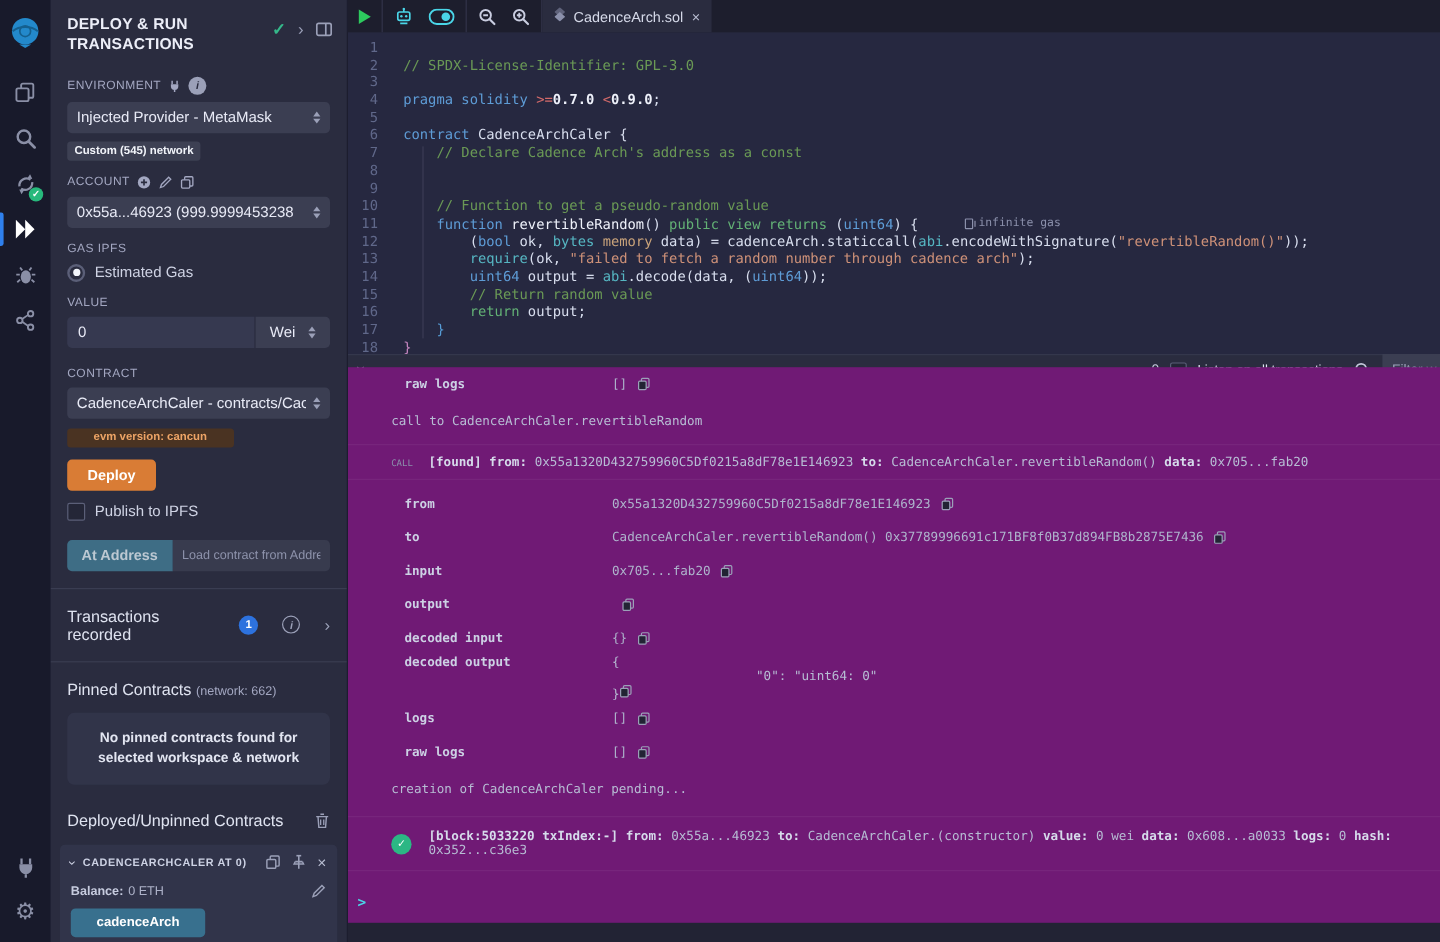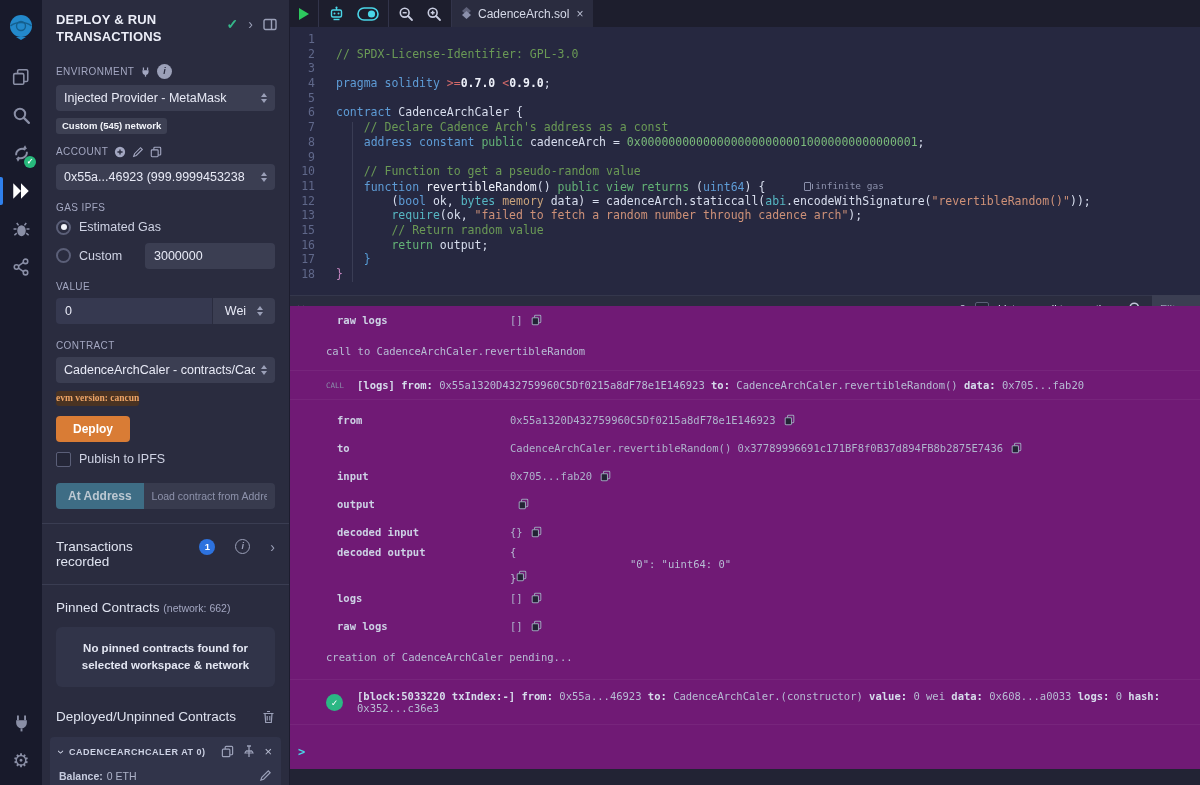--- a/index.html
+++ b/index.html
@@ -39,32 +39,32 @@
   .radio{width:15px;height:15px;border-radius:50%;border:2px solid #5b5f78;background:transparent;position:relative;flex:none;}
   .radio.sel{border-color:#5b5f78;}
   .radio.sel::after{content:'';position:absolute;left:2.5px;top:2.5px;width:6px;height:6px;border-radius:50%;background:#f2f4fa;}
   .gas-custom{display:flex;align-items:center;gap:8px;margin-top:8px;}
   .tinput{height:26px;background:#3b3e52;border:none;border-radius:4px;color:#e8eaf6;font-size:12.5px;padding:0 9px;outline:none;width:100%;}
   .valrow{display:flex;margin-top:6px;gap:1px;}
   .valrow .tinput{flex:1;border-radius:4px 0 0 4px;background:#363950;}
   .weibox{width:62px;background:#3b3e52;border-radius:0 4px 4px 0;display:flex;align-items:center;justify-content:center;
     gap:5px;font-size:12.5px;color:#e8eaf6;cursor:pointer;}
   .evmbadge{display:inline-block;margin-top:8px;background:#4a3322;color:#eda466;font-size:9.5px;font-weight:bold;
-    padding:2px 0 3px;border-radius:3px;font-family:Liberation Serif, serif;}
+    padding:2px 22px 3px;border-radius:3px;}
   .deploybtn{display:block;margin-top:10px;background:#d97c35;color:#fff;font-weight:bold;font-size:12px;
     border:none;border-radius:4px;padding:6px 17px;cursor:pointer;}
   .chkrow{display:flex;align-items:center;gap:8px;margin-top:10px;font-size:12.5px;color:#cfd3e4;}
   .chkbox{width:15px;height:15px;border:1.5px solid #5b5f78;border-radius:2px;background:#242637;flex:none;}
   .ataddr{display:flex;margin-top:16px;}
   .ataddrbtn{background:#3e6d85;color:#bcc8d2;font-weight:bold;font-size:12px;border:none;border-radius:4px 0 0 4px;
     padding:6px 12px;flex:none;cursor:pointer;}
   .ataddrinput{flex:1;background:#383b4e;border:none;border-radius:0 4px 4px 0;color:#e8eaf6;font-size:10.5px;padding:0 8px;outline:none;min-width:0;}
   .ataddrinput::placeholder{color:#8d92ab;}
   .divider{border-top:1px solid #3a3d52;margin-top:14px;}
-  .txrec{display:flex;align-items:flex-start;padding:15px 14px;gap:20px;}
+  .txrec{display:flex;align-items:center;padding:15px 14px;gap:20px;}
   .txrec .t{font-size:13.5px;color:#dfe3f0;}
   .countbadge{width:16px;height:16px;border-radius:50%;background:#2d72de;color:#fff;font-size:9.5px;font-weight:bold;
     display:flex;align-items:center;justify-content:center;flex:none;}
   .infoic{width:15px;height:15px;border-radius:50%;border:1.2px solid #9ba0b8;color:#9ba0b8;font-size:9px;
     display:flex;align-items:center;justify-content:center;font-style:italic;font-weight:bold;flex:none;}
   .txrec .chev{margin-left:auto;}
   .pinhead{font-size:13.5px;color:#dfe3f0;padding:15px 14px 0;}
   .pinhead .sub{font-size:10.5px;color:#a3a7c1;}
   .emptybox{margin:12px 14px 0;background:#313449;border-radius:6px;padding:13px 10px;text-align:center;
     font-size:11.5px;font-weight:bold;color:#e3e6f2;line-height:1.5;}
@@ -264,25 +264,20 @@
           <i class="up"></i>
           <i class="dn"></i>
         </span>
     </div>
 
     <div class="lbl">GAS IPFS</div>
     <div class="radio-row">
       <span class="radio sel"></span>
       <span>Estimated Gas</span>
     </div>
-    <div class="gas-custom">
-      <span class="radio"></span>
-      <span style="font-size:12.5px;color:#cfd3e4;width:58px;">Custom</span>
-      <input class="tinput" style="flex: 1 1 0%;" value="3000000">
-    </div>
 
     <div class="lbl">VALUE</div>
     <div class="valrow">
       <input class="tinput" value="0" style="">
       <div class="weibox">
         <span>Wei</span>
         <span class="updown">
             <i class="up"></i>
             <i class="dn"></i>
           </span>
@@ -411,26 +406,27 @@
   <div class="editor">
     <div class="indent-guide"></div>
     <div class="lines">
         <div class="line"><span class="ln">1</span><span class="codetxt"></span></div>
         <div class="line"><span class="ln">2</span><span class="codetxt"><span class="c-com">// SPDX-License-Identifier: GPL-3.0</span></span></div>
         <div class="line"><span class="ln">3</span><span class="codetxt"></span></div>
         <div class="line"><span class="ln">4</span><span class="codetxt"><span class="c-kw">pragma solidity </span><span class="c-op">&gt;=</span><span class="c-num">0.7.0</span><span class="c-pln"> </span><span class="c-op">&lt;</span><span class="c-num">0.9.0</span><span class="c-pln">;</span></span></div>
         <div class="line"><span class="ln">5</span><span class="codetxt"></span></div>
         <div class="line"><span class="ln">6</span><span class="codetxt"><span class="c-kw">contract </span><span class="c-pln">CadenceArchCaler {</span></span></div>
         <div class="line"><span class="ln">7</span><span class="codetxt"><span class="c-com">    // Declare Cadence Arch's address as a const</span></span></div>
-        <div class="line"><span class="ln">8</span><span class="codetxt"><span class="c-pln">    </span><span class="c-kw">address constant </span><span class="c-grn2">public</span><span class="c-pln"> cadenceArch = </span><span class="c-grn">0x0000000000000000000000010000000000000001</span><span class="c-pln">;</span></span></div>
+        <div class="line"><span class="ln">8</span></div>
         <div class="line"><span class="ln">9</span><span class="codetxt"></span></div>
         <div class="line"><span class="ln">10</span><span class="codetxt"><span class="c-com">    // Function to get a pseudo-random value</span></span></div>
         <div class="line"><span class="ln">11</span><span class="codetxt"><span class="c-pln">    </span><span class="c-kw">function </span><span class="c-fn">revertibleRandom</span><span class="c-pln">() </span><span class="c-grn2">public view returns</span><span class="c-pln"> (</span><span class="c-kw">uint64</span><span class="c-pln">) {</span><span class="gasnote"><span class="pump"></span><span>infinite gas</span></span></span></div>
         <div class="line"><span class="ln">12</span><span class="codetxt"><span class="c-pln">        (</span><span class="c-kw">bool</span><span class="c-pln"> ok, </span><span class="c-teal">bytes</span><span class="c-tan"> memory</span><span class="c-pln"> data) = cadenceArch.staticcall(</span><span class="c-teal">abi</span><span class="c-pln">.encodeWithSignature(</span><span class="c-str">"revertibleRandom()"</span><span class="c-pln">));</span></span></div>
         <div class="line"><span class="ln">13</span><span class="codetxt"><span class="c-pln">        </span><span class="c-teal">require</span><span class="c-pln">(ok, </span><span class="c-str">"failed to fetch a random number through cadence arch"</span><span class="c-pln">);</span></span></div>
+        <div class="line"><span class="ln">14</span><span class="codetxt"><span class="c-pln">        </span><span class="c-kw">uint64</span><span class="c-pln"> output = </span><span class="c-teal">abi</span><span class="c-pln">.decode(data, (</span><span class="c-kw">uint64</span><span class="c-pln">));</span></span></div>
         <div class="line"><span class="ln">15</span><span class="codetxt"><span class="c-com">        // Return random value</span></span></div>
         <div class="line"><span class="ln">16</span><span class="codetxt"><span class="c-pln">        </span><span class="c-grn2">return</span><span class="c-pln"> output;</span></span></div>
         <div class="line"><span class="ln">17</span><span class="codetxt"><span class="c-pln">    </span><span class="c-br1">}</span></span></div>
         <div class="line"><span class="ln">18</span><span class="codetxt"><span class="c-br2">}</span></span></div>
       </div>
   </div>
 
   <div class="termbar">
     <span class="dblchev">»</span>
     <div class="termbar-right">
@@ -455,21 +451,21 @@
               <svg width="11" height="12" viewBox="0 0 14 14">
                 <rect x="4.5" y="1" width="8" height="9.5" rx="1.2" fill="none" stroke="currentColor" stroke-width="1.3"></rect>
                 <rect x="1.5" y="4" width="8" height="9" rx="1.2" fill="#222334" stroke="currentColor" stroke-width="1.3"></rect>
               </svg>
             </span>
           </span>
         </div>
         <div class="trow ttext">call to CadenceArchCaler.revertibleRandom</div>
         <div class="trow call">
           <span class="calltag">CALL</span>
-          <span class="segs"><span class="tb">[logs]</span> <span class="tb">from:</span> <span>0x55a1320D432759960C5Df0215a8dF78e1E146923</span> <span class="tb">to:</span> <span>CadenceArchCaler.revertibleRandom()</span> <span class="tb">data:</span> <span>0x705...fab20</span> </span>
+          <span class="segs"><span class="tb">[found]</span> <span class="tb">from:</span> <span>0x55a1320D432759960C5Df0215a8dF78e1E146923</span> <span class="tb">to:</span> <span>CadenceArchCaler.revertibleRandom()</span> <span class="tb">data:</span> <span>0x705...fab20</span> </span>
         </div>
         <div class="trow kv">
           <span class="tlbl">from</span>
           <span class="tval">
             <span>0x55a1320D432759960C5Df0215a8dF78e1E146923</span>
             <span class="copyic">
               <svg width="11" height="12" viewBox="0 0 14 14">
                 <rect x="4.5" y="1" width="8" height="9.5" rx="1.2" fill="none" stroke="currentColor" stroke-width="1.3"></rect>
                 <rect x="1.5" y="4" width="8" height="9" rx="1.2" fill="#222334" stroke="currentColor" stroke-width="1.3"></rect>
               </svg>

